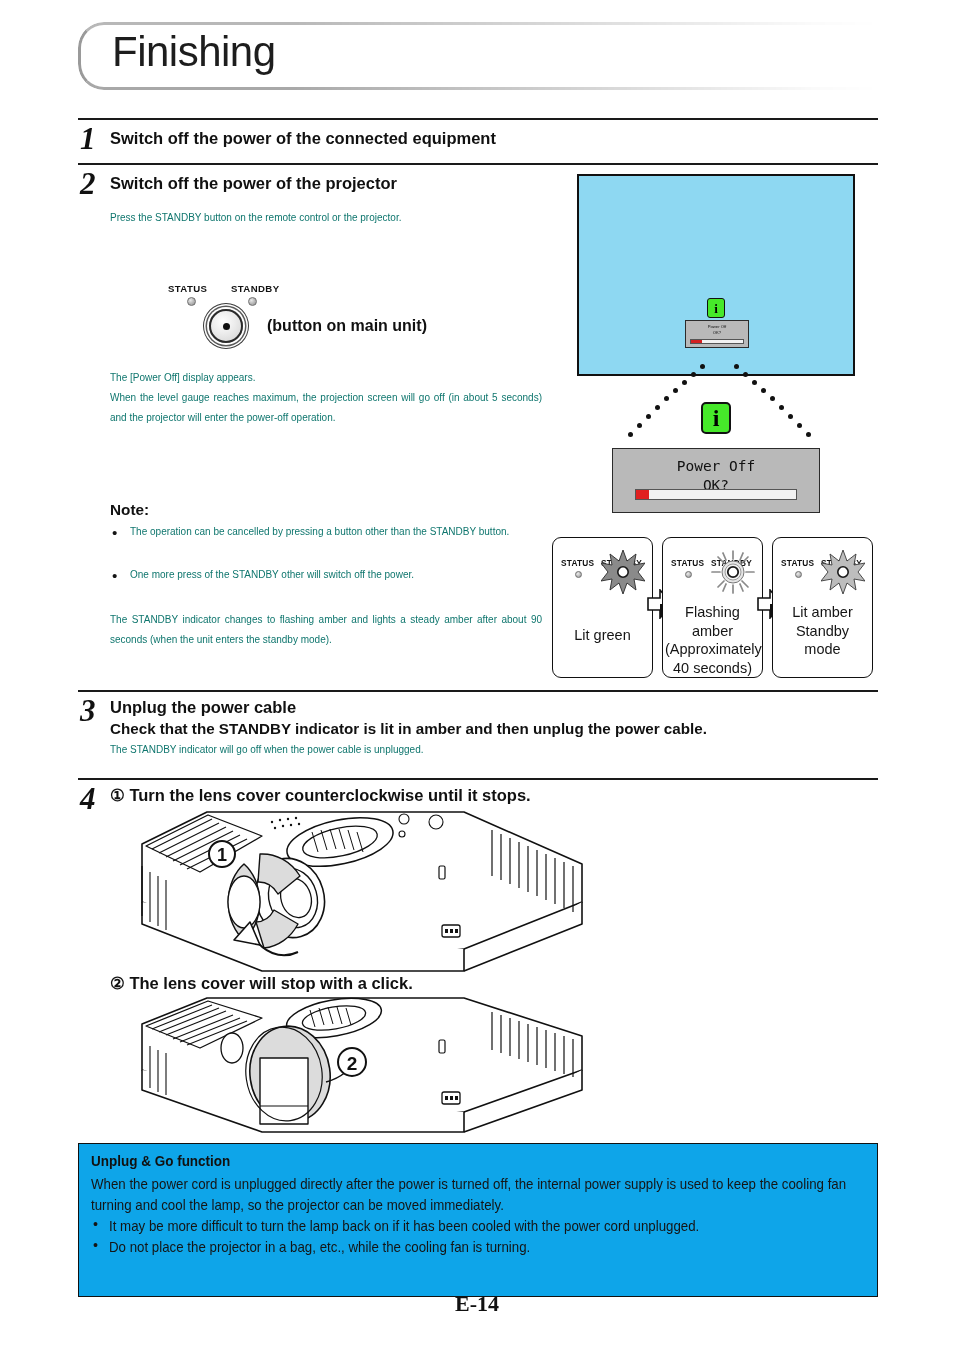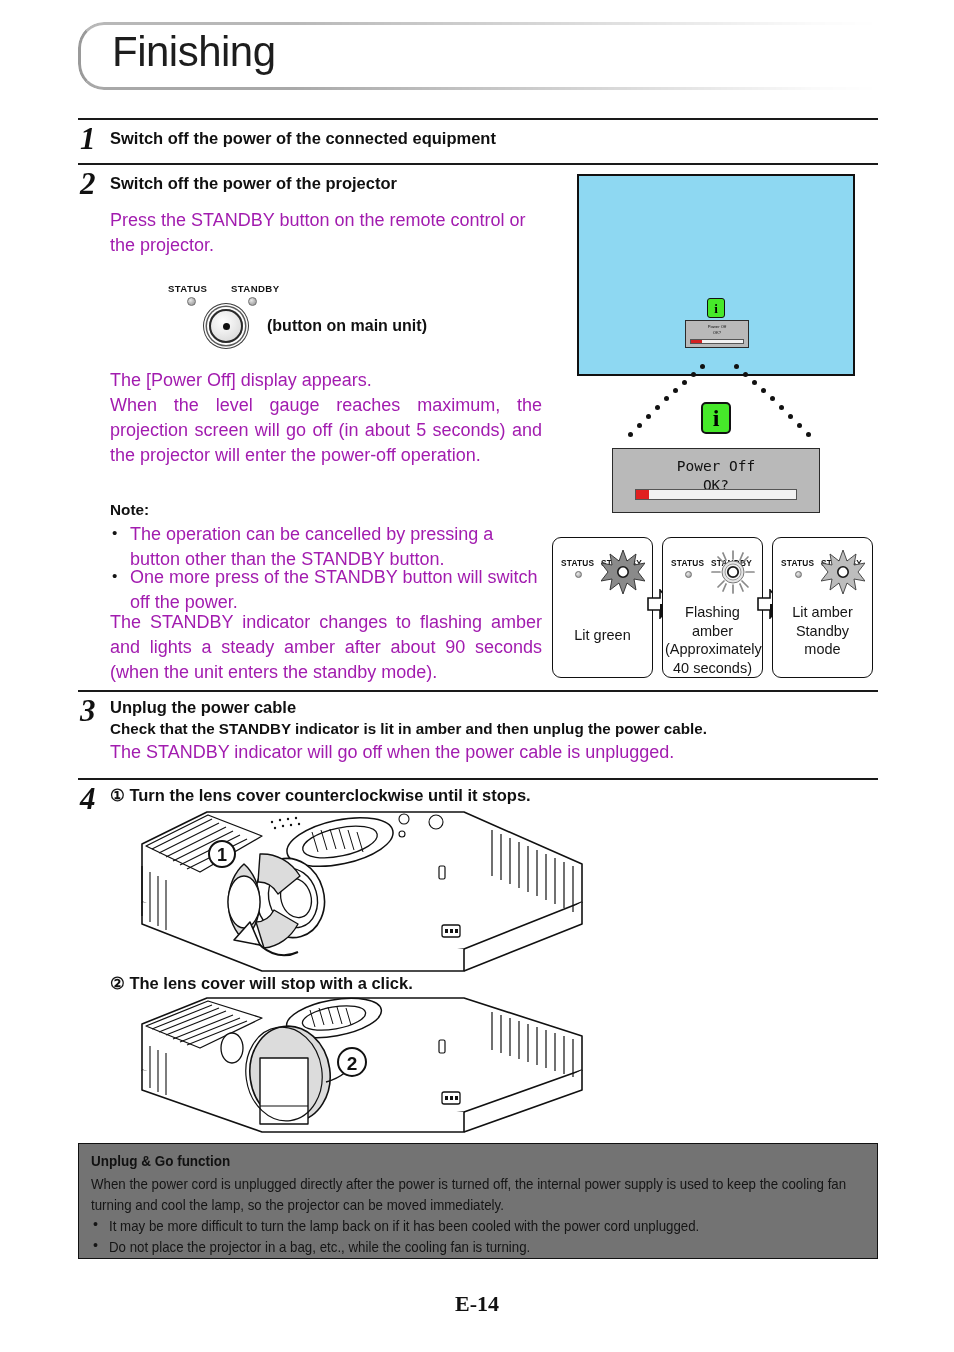--- a/index.html
+++ b/index.html
@@ -36,21 +36,21 @@
 
   
   .stepnum {
     position: absolute; font-size: 31px; font-weight: bold;
     font-style: italic; font-family: "Liberation Serif", serif; color: #111;
   }
   .stephead {
     position: absolute; font-size: 16.5px; font-weight: bold; color: #111;
   }
   .bodytext {
-    position: absolute; font-size: 18px; line-height: 25px; color: #a21caf;
+    position: absolute; font-size: 10px; line-height: 20px; color: #0f766e;
   }
   .just { text-align: justify; }
 
   
   .ind-labels { position: absolute; font-size: 9.6px; font-weight: bold; letter-spacing: .4px; color: #111; }
   .led {
     position: absolute; width: 9px; height: 9px; border-radius: 50%;
     background: radial-gradient(circle at 35% 32%, #e9e9e9 0%, #bdbdbd 45%, #8d8d8d 100%);
     border: 1px solid #6f6f6f;
   }
@@ -107,22 +107,22 @@
     border: 1px solid #6f6f6f;
   }
   .seq-cap {
     position: absolute; left: 2px; right: 2px; text-align: center;
     font-size: 14.5px; line-height: 18.5px; color: #151515;
   }
   .arrow { position: absolute; width: 26px; height: 30px; }
 
   
   .notebox {
-    position: absolute; left: 78px; top: 1143px; width: 800px; height: 116px;
-    border: 1.6px solid #111; background: #737373;
+    position: absolute; left: 78px; top: 1143px; width: 800px; height: 154px;
+    border: 1.6px solid #111; background: #0ea5e9;
   }
   .nb-title { position: absolute; left: 12px; top: 9px; font-size: 14.5px; font-weight: bold; color: #111; }
   .nb-p { position: absolute; left: 12px; font-size: 14.3px; line-height: 21px; color: #151515; }
   .nb-b { position: absolute; font-size: 14.3px; line-height: 21px; color: #151515; }
   .nb-bullet { position: absolute; font-size: 14.3px; color: #151515; }
   .condensed { transform: scaleX(0.93); transform-origin: left center; }
 
   .footer {
     position: absolute; left: 0; top: 1291px; width: 954px; text-align: center;
     font-size: 22px; font-weight: bold; color: #111; font-family: Liberation Serif, serif;
@@ -160,21 +160,21 @@
   </div>
 
   <div class="bodytext just" style="left:110px; top:368px; width:432px;" style2="white-space:pre-line">The [Power Off] display appears.<br>When the level gauge reaches maximum, the projection screen will go off (in about 5 seconds) and the projector will enter the power-off operation.</div>
 
   <div class="stephead" style="left:110px; top:501px; font-size:15.3px;">Note:</div>
 
   <div class="bullet-dot" style="left:112px; top:522px;">•</div>
   <div class="bodytext" style="left:130px; top:522px; width:412px;">The operation can be cancelled by pressing a button other than the STANDBY button.</div>
 
   <div class="bullet-dot" style="left:112px; top:565px;">•</div>
-  <div class="bodytext" style="left:130px; top:565px; width:412px;">One more press of the STANDBY button will switch off the power.</div>
+  <div class="bodytext" style="left:130px; top:565px; width:412px;">One more press of the STANDBY other will switch off the power.</div>
 
   <div class="bodytext just" style="left:110px; top:610px; width:432px;">The STANDBY indicator changes to flashing amber and lights a steady amber after about 90 seconds (when the unit enters the standby mode).</div>
 
   <div class="screen" style="left:577px; top:174px; width:278px; height:202px;">
     <div class="info-icon" style="left:128px; top:122px; width:18px; height:20px;">
       <span style="font-size:13px;">i</span>
     </div>
     <div class="mini-dialog" style="left:106px; top:144px; width:64px; height:28px;">
       <div class="mtitle">Power Off</div>
       <div class="mtitle" style="margin-top:0;">OK?</div>

